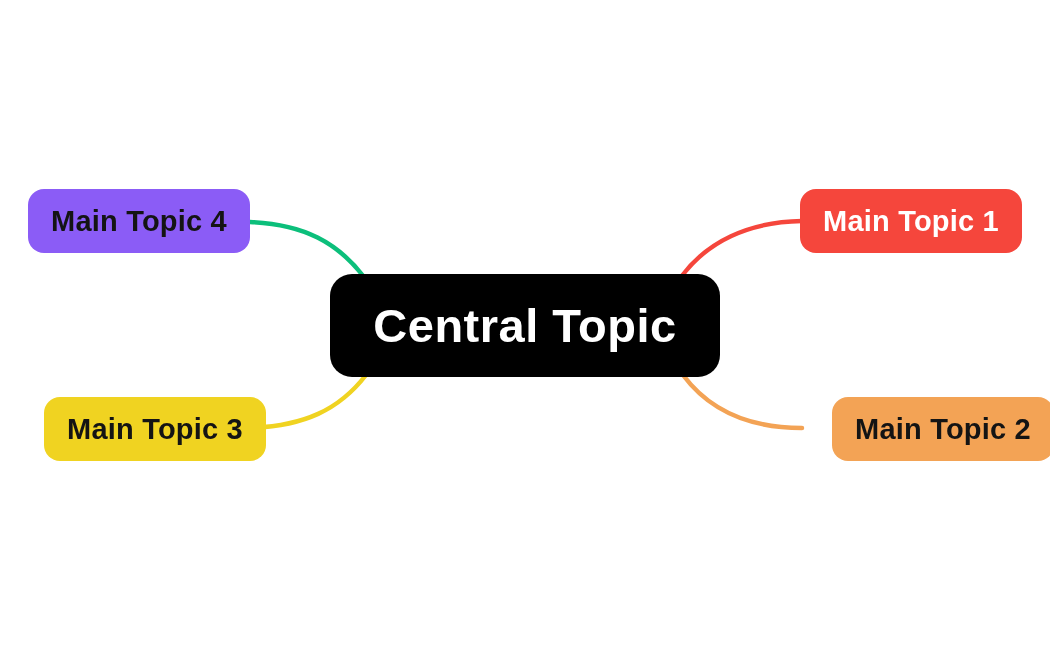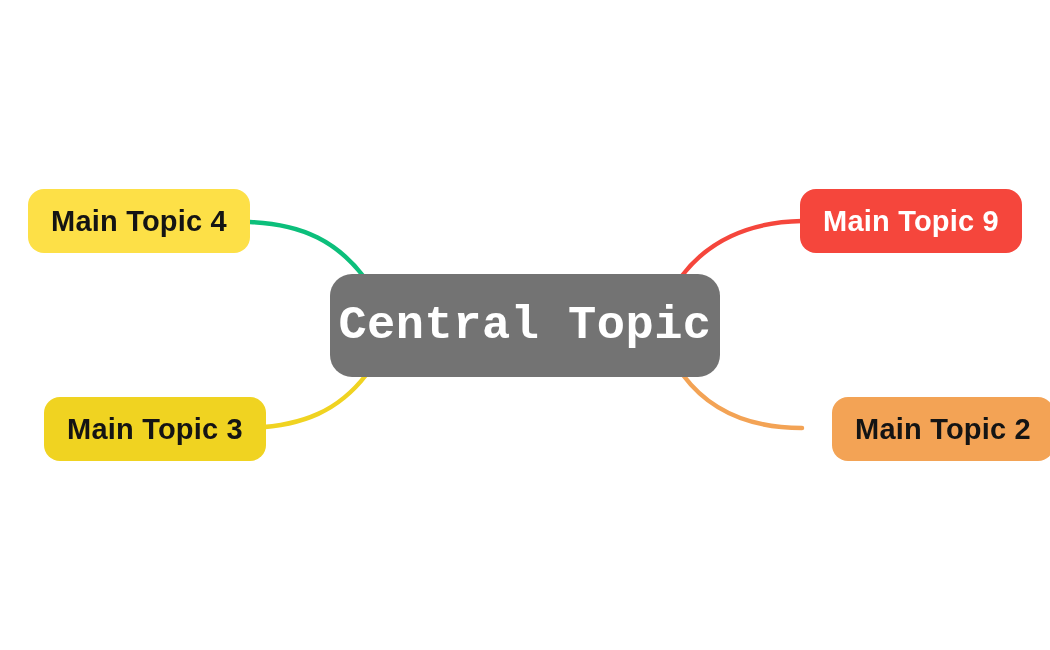--- a/index.html
+++ b/index.html
@@ -61,33 +61,33 @@
 
 <div class="canvas" style="background-color: rgb(255, 255, 255);">
 
   <svg class="connector-layer" viewBox="0 0 1050 650" xmlns="http://www.w3.org/2000/svg">
     <path d="M 802 221 C 748 222 707 242 681 277" stroke="#F5463C"></path>
     <path d="M 802 428 C 748 428 709 410 683 375" stroke="#F3A355"></path>
     <path d="M 250 428 C 304 426 339 410 366 375" stroke="#F0D321"></path>
     <path d="M 250 222 C 304 224 338 243 364 277" stroke="#0CBF7B"></path>
   </svg>
 
-  <div class="node central-node" style="background-color: #737373; color: rgb(255, 255, 255); font-family: Liberation Mono, monospace;">
+  <div class="node central-node" style="background-color: #000000; color: rgb(255, 255, 255);">
     <span>Central Topic</span>
   </div>
 
   <div class="node topic-node pos-top-right" style="background-color: rgb(245, 70, 60); color: rgb(255, 255, 255);">
-    <span>Main Topic 9</span>
+    <span>Main Topic 1</span>
   </div>
 
   <div class="node topic-node pos-bottom-right" style="background-color: rgb(243, 163, 85); color: rgb(20, 20, 20);">
     <span>Main Topic 2</span>
   </div>
 
   <div class="node topic-node pos-bottom-left" style="background-color: rgb(240, 211, 33); color: rgb(20, 20, 20);">
     <span>Main Topic 3</span>
   </div>
 
-  <div class="node topic-node pos-top-left" style="background-color: #fde047; color: rgb(20, 20, 20);">
+  <div class="node topic-node pos-top-left" style="background-color: #8b5cf6; color: rgb(20, 20, 20);">
     <span>Main Topic 4</span>
   </div>
 
 </div>
 
 </body></html>

